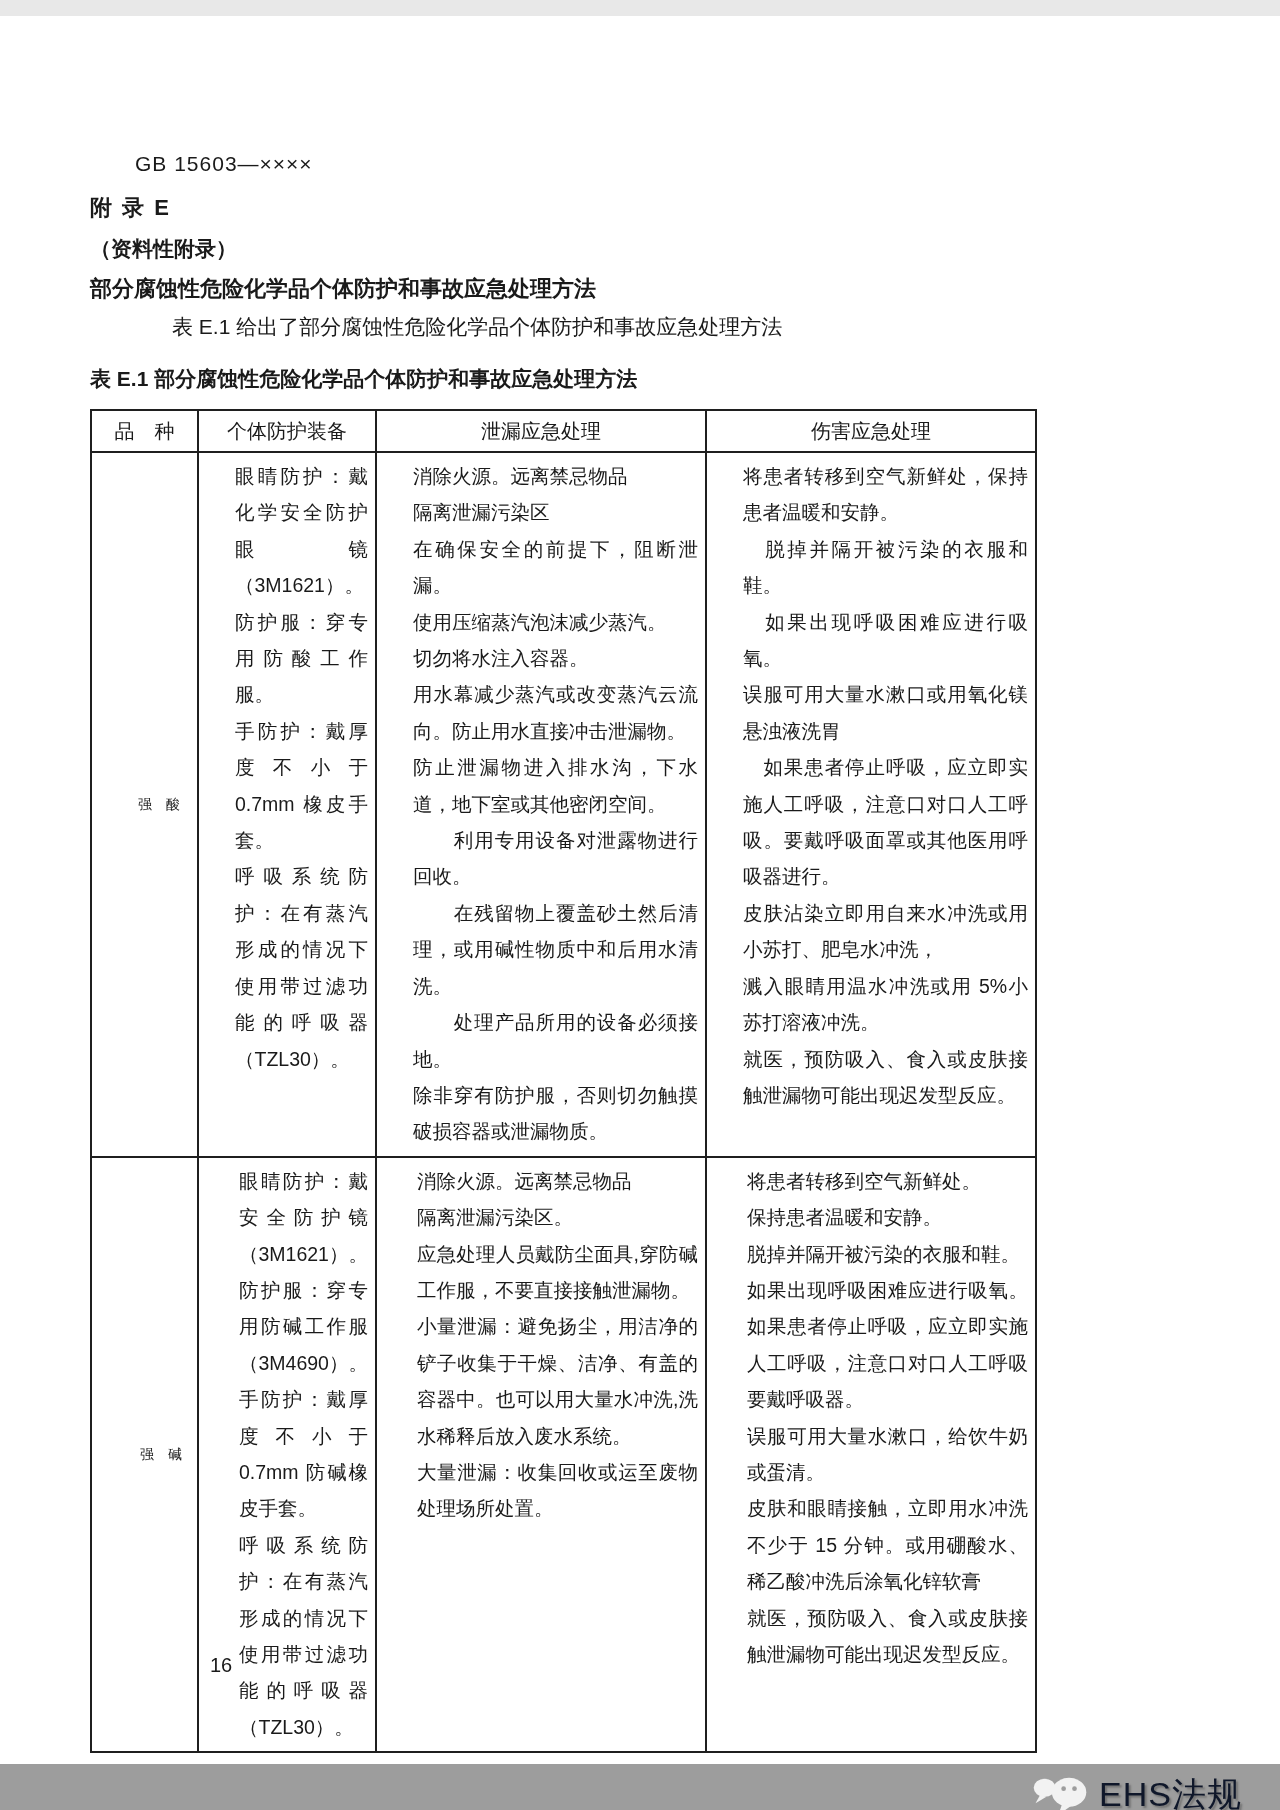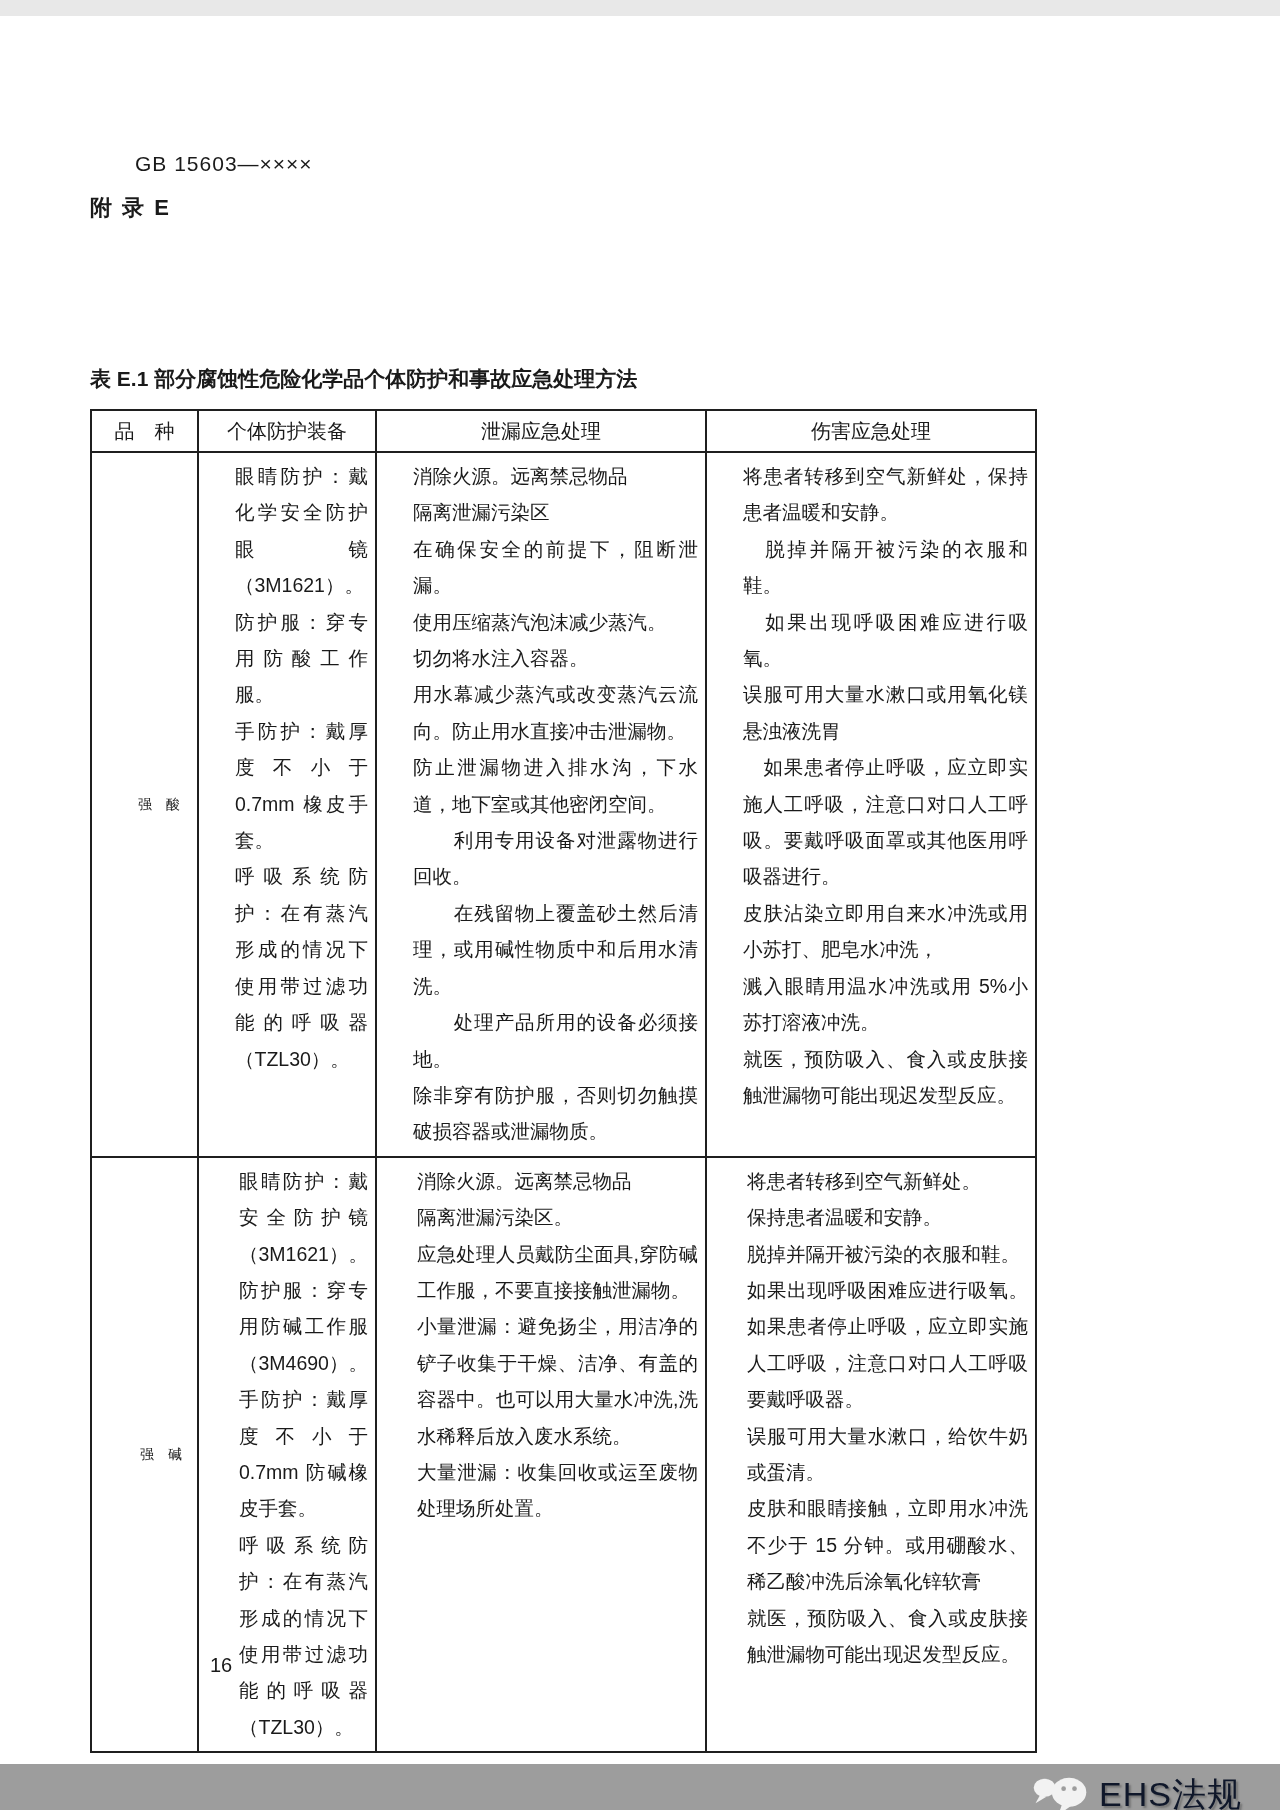--- a/index.html
+++ b/index.html
@@ -102,21 +102,24 @@
   }
 </style>
 </head>
 <body>
 
 <div class="page">
 
   <div class="doc-number">GB 15603—××××</div>
 
   <div class="centered-block appendix-title">附 录 E</div>
-
+  <div class="centered-block appendix-subtitle">（资料性附录）</div>
+  <div class="centered-block appendix-heading">部分腐蚀性危险化学品个体防护和事故应急处理方法</div>
+
+  <div class="intro">表 E.1 给出了部分腐蚀性危险化学品个体防护和事故应急处理方法</div>
 
   <div class="centered-block table-caption">表 E.1 部分腐蚀性危险化学品个体防护和事故应急处理方法</div>
 
   <table class="data-table">
     <colgroup>
       <col style="width:107px">
       <col style="width:178px">
       <col style="width:330px">
       <col style="width:330px">
     </colgroup>

